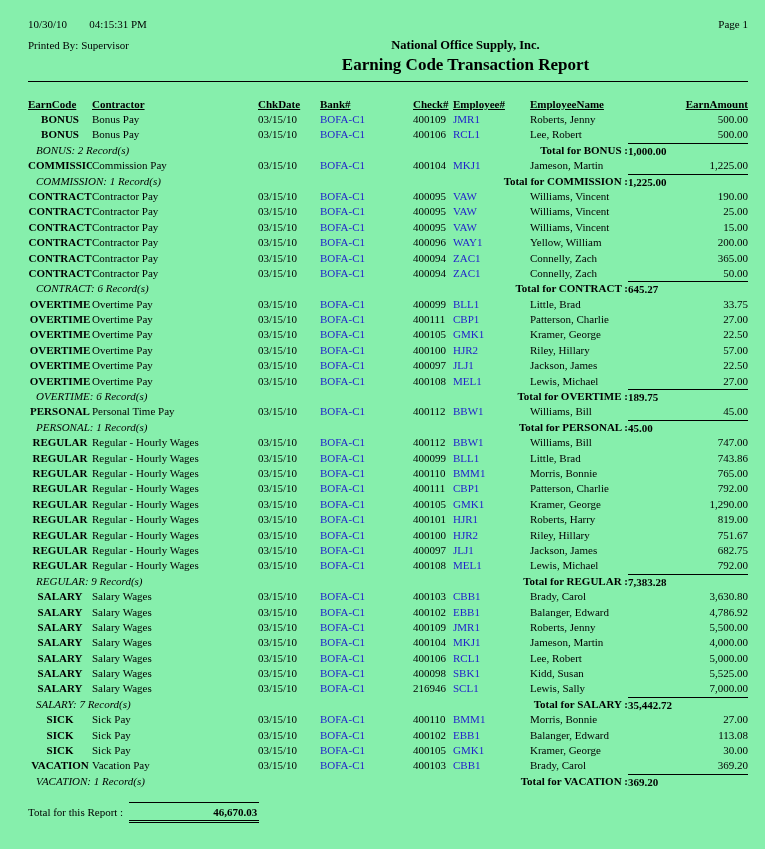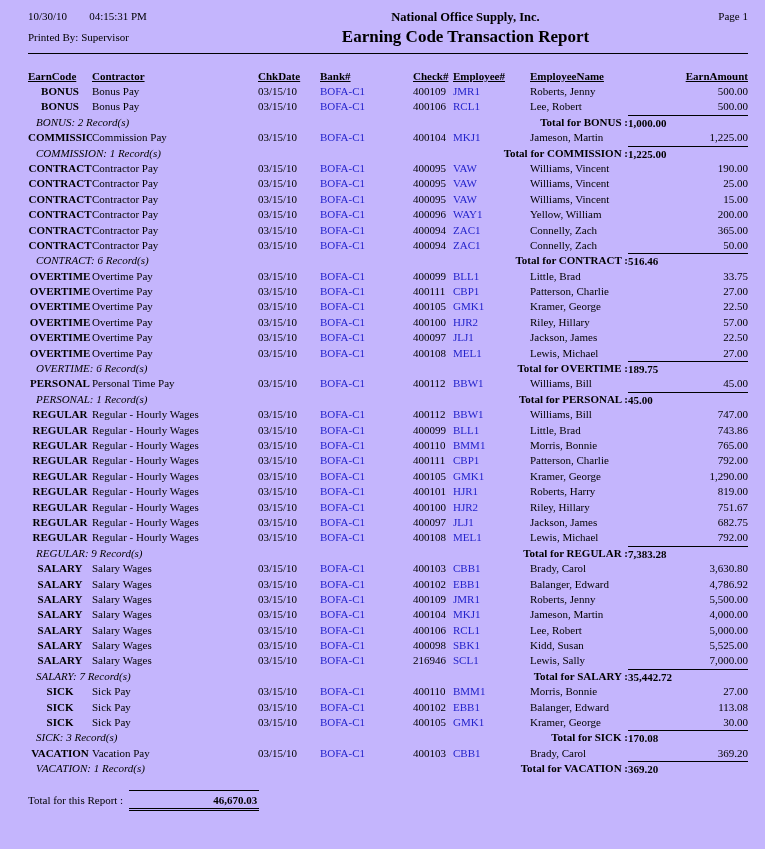--- a/index.html
+++ b/index.html
@@ -1,29 +1,29 @@
 <!DOCTYPE html>
 <html style="--code-blue: #2323cb;"><head>
 <meta charset="utf-8">
 <title>Earning Code Transaction Report</title>
 <style>
   :root { --code-blue: #2323cb; }
   * { box-sizing: border-box; }
   html, body { margin: 0; padding: 0; background: #fff; }
   .page {
-    width: 765px; height: 849px; background: #c4b5fd; color: #000;
+    width: 765px; height: 849px; background: #86efac; color: #000;
     font-family: "Liberation Serif", serif; font-size: 11px;
-    padding: 10px 17px 0 28px; position: relative; overflow: hidden;
+    padding: 18px 17px 0 28px; position: relative; overflow: hidden;
   }
   
   .page-header { display: flex; align-items: flex-start; }
   .ph-left { width: 215px; }
   .ph-time { margin-left: 22px; }
   .ph-line2 { margin-top: 9px; }
-  .ph-center { flex: 1; text-align: center; }
+  .ph-center { flex: 1; text-align: center; margin-top: 20px; }
   .company { font-weight: bold; font-size: 12.5px; }
   .report-title { font-weight: bold; font-size: 17px; margin-top: 2px; }
   .ph-right { width: 60px; text-align: right; }
   .divider { border-top: 1px solid #000; margin-top: 6px; }
   
   .col-headers { display: flex; margin-top: 15px; font-weight: bold; height: 15px; line-height: 15px; justify-content: center; }
   .col-headers .hdr-text { text-decoration: underline; }
   
   .row { display: flex; height: 15.4px; line-height: 15.4px; }
   .c { overflow: hidden; white-space: nowrap; }
@@ -183,21 +183,21 @@
     <span class="c date">03/15/10</span>
     <span class="c bank blue">BOFA-C1</span>
     <span class="c check">400094</span>
     <span class="c emp blue">ZAC1</span>
     <span class="c name">Connelly, Zach</span>
     <span class="c amount">50.00</span>
   </div>
       <div class="row summary">
     <span class="s-count">CONTRACT: 6 Record(s)</span>
     <span class="s-label">Total for CONTRACT :</span>
-    <span class="s-amount">516.46</span>
+    <span class="s-amount">645.27</span>
   </div>
       <div class="row">
     <span class="c earncode">OVERTIME</span>
     <span class="c desc">Overtime Pay</span>
     <span class="c date">03/15/10</span>
     <span class="c bank blue">BOFA-C1</span>
     <span class="c check">400099</span>
     <span class="c emp blue">BLL1</span>
     <span class="c name">Little, Brad</span>
     <span class="c amount">33.75</span>
@@ -465,25 +465,20 @@
       <div class="row">
     <span class="c earncode">SICK</span>
     <span class="c desc">Sick Pay</span>
     <span class="c date">03/15/10</span>
     <span class="c bank blue">BOFA-C1</span>
     <span class="c check">400105</span>
     <span class="c emp blue">GMK1</span>
     <span class="c name">Kramer, George</span>
     <span class="c amount">30.00</span>
   </div>
-      <div class="row summary">
-    <span class="s-count">SICK: 3 Record(s)</span>
-    <span class="s-label">Total for SICK :</span>
-    <span class="s-amount">170.08</span>
-  </div>
       <div class="row">
     <span class="c earncode">VACATION</span>
     <span class="c desc">Vacation Pay</span>
     <span class="c date">03/15/10</span>
     <span class="c bank blue">BOFA-C1</span>
     <span class="c check">400103</span>
     <span class="c emp blue">CBB1</span>
     <span class="c name">Brady, Carol</span>
     <span class="c amount">369.20</span>
   </div>

